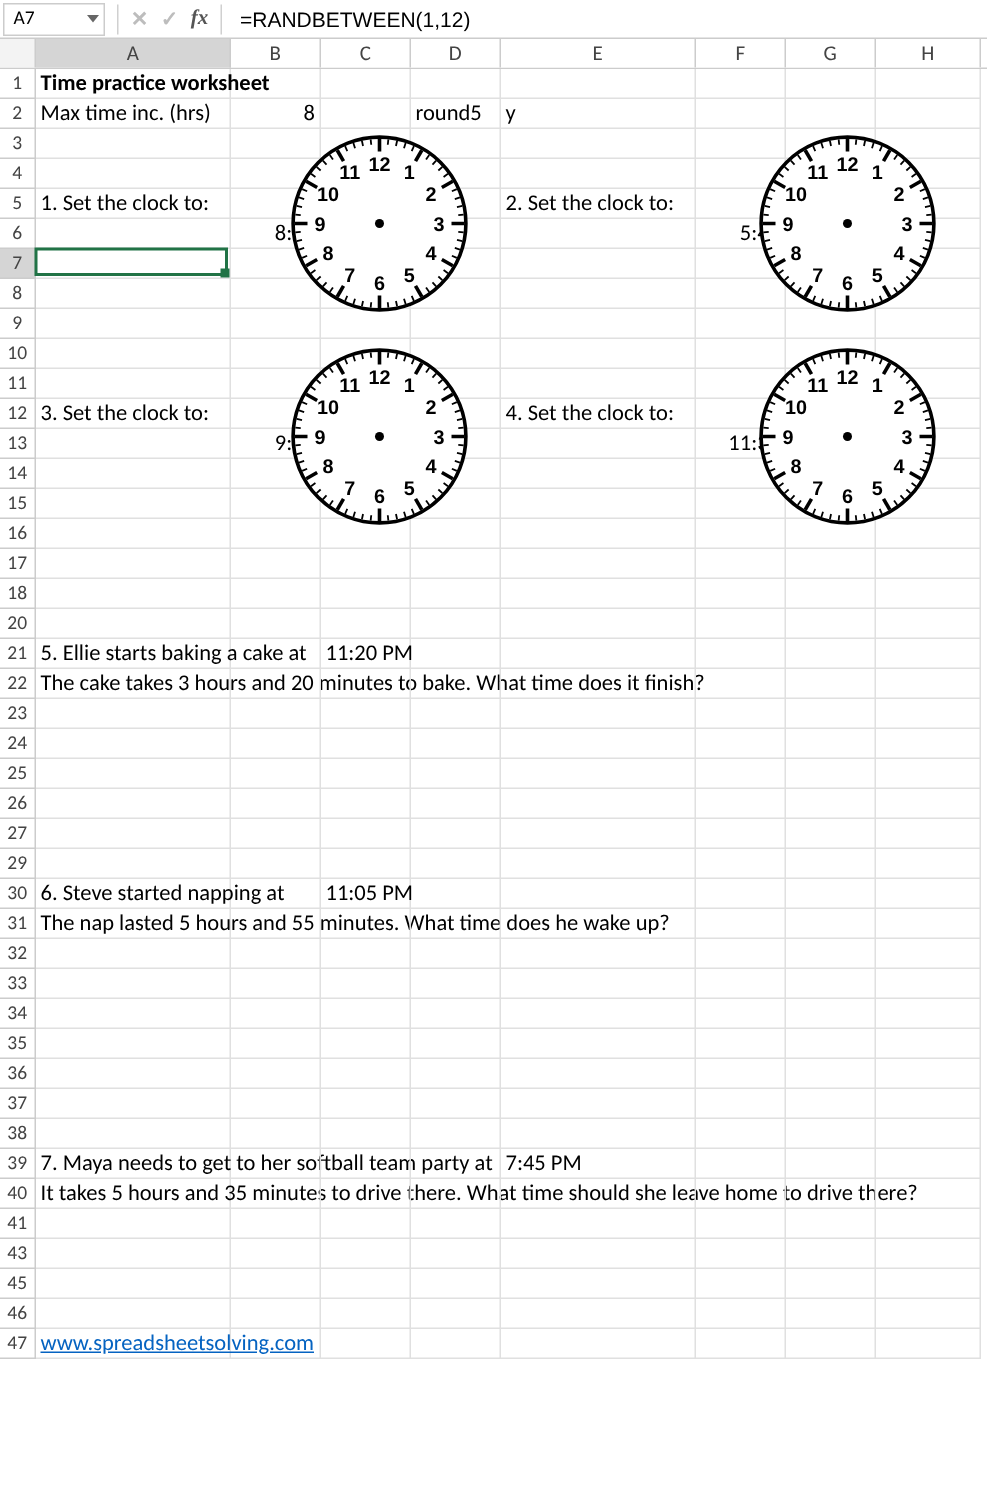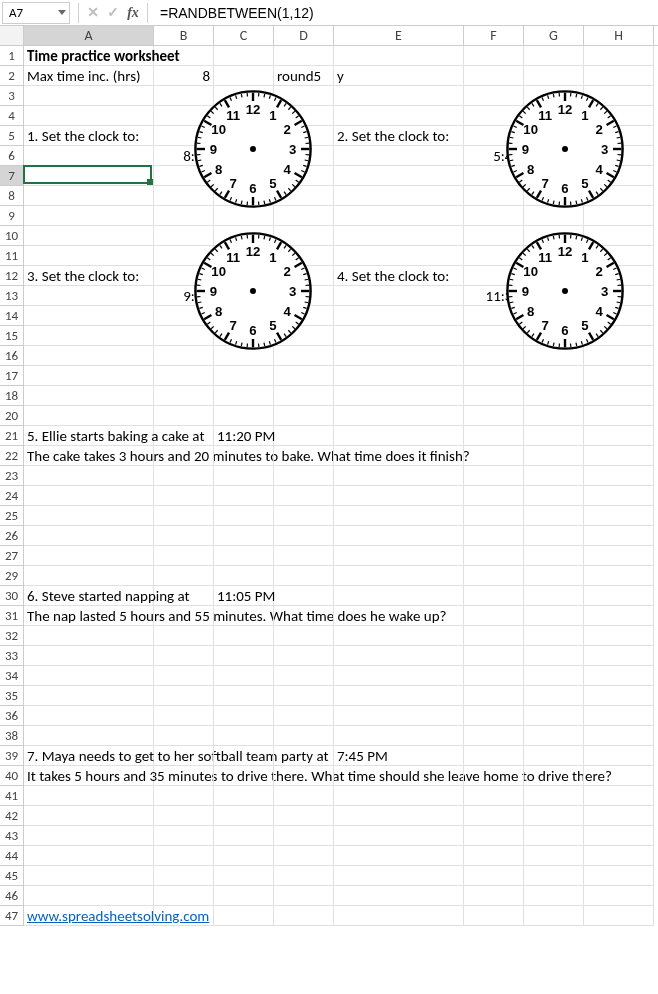--- a/index.html
+++ b/index.html
@@ -536,20 +536,31 @@
         <div class="cell cA" style="width: 130px;"></div>
         <div class="cell cB" style="width: 60px;"></div>
         <div class="cell cC" style="width: 60px;"></div>
         <div class="cell cD" style="width: 60px;"></div>
         <div class="cell cE" style="width: 130px;"></div>
         <div class="cell cF" style="width: 60px;"></div>
         <div class="cell cG" style="width: 60px;"></div>
         <div class="cell cH" style="width: 70px;"></div>
       </div>
       <div class="row">
+        <div class="rh">37</div>
+        <div class="cell cA" style="width: 130px;"></div>
+        <div class="cell cB" style="width: 60px;"></div>
+        <div class="cell cC" style="width: 60px;"></div>
+        <div class="cell cD" style="width: 60px;"></div>
+        <div class="cell cE" style="width: 130px;"></div>
+        <div class="cell cF" style="width: 60px;"></div>
+        <div class="cell cG" style="width: 60px;"></div>
+        <div class="cell cH" style="width: 70px;"></div>
+      </div>
+      <div class="row">
         <div class="rh">38</div>
         <div class="cell cA" style="width: 130px;"></div>
         <div class="cell cB" style="width: 60px;"></div>
         <div class="cell cC" style="width: 60px;"></div>
         <div class="cell cD" style="width: 60px;"></div>
         <div class="cell cE" style="width: 130px;"></div>
         <div class="cell cF" style="width: 60px;"></div>
         <div class="cell cG" style="width: 60px;"></div>
         <div class="cell cH" style="width: 70px;"></div>
       </div>
@@ -580,43 +591,21 @@
         <div class="cell cA" style="width: 130px;"></div>
         <div class="cell cB" style="width: 60px;"></div>
         <div class="cell cC" style="width: 60px;"></div>
         <div class="cell cD" style="width: 60px;"></div>
         <div class="cell cE" style="width: 130px;"></div>
         <div class="cell cF" style="width: 60px;"></div>
         <div class="cell cG" style="width: 60px;"></div>
         <div class="cell cH" style="width: 70px;"></div>
       </div>
       <div class="row">
-        <div class="rh">42</div>
-        <div class="cell cA" style="width: 130px;"></div>
-        <div class="cell cB" style="width: 60px;"></div>
-        <div class="cell cC" style="width: 60px;"></div>
-        <div class="cell cD" style="width: 60px;"></div>
-        <div class="cell cE" style="width: 130px;"></div>
-        <div class="cell cF" style="width: 60px;"></div>
-        <div class="cell cG" style="width: 60px;"></div>
-        <div class="cell cH" style="width: 70px;"></div>
-      </div>
-      <div class="row">
         <div class="rh">43</div>
-        <div class="cell cA" style="width: 130px;"></div>
-        <div class="cell cB" style="width: 60px;"></div>
-        <div class="cell cC" style="width: 60px;"></div>
-        <div class="cell cD" style="width: 60px;"></div>
-        <div class="cell cE" style="width: 130px;"></div>
-        <div class="cell cF" style="width: 60px;"></div>
-        <div class="cell cG" style="width: 60px;"></div>
-        <div class="cell cH" style="width: 70px;"></div>
-      </div>
-      <div class="row">
-        <div class="rh">44</div>
         <div class="cell cA" style="width: 130px;"></div>
         <div class="cell cB" style="width: 60px;"></div>
         <div class="cell cC" style="width: 60px;"></div>
         <div class="cell cD" style="width: 60px;"></div>
         <div class="cell cE" style="width: 130px;"></div>
         <div class="cell cF" style="width: 60px;"></div>
         <div class="cell cG" style="width: 60px;"></div>
         <div class="cell cH" style="width: 70px;"></div>
       </div>
       <div class="row">

